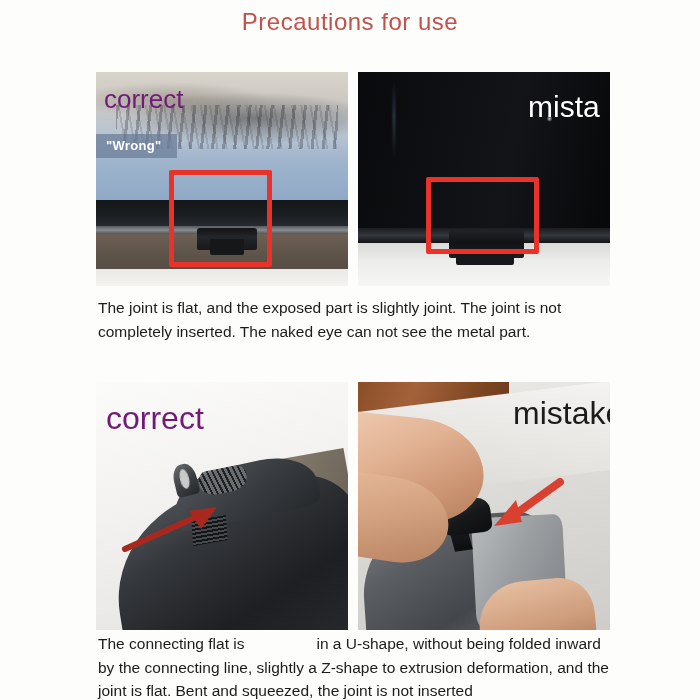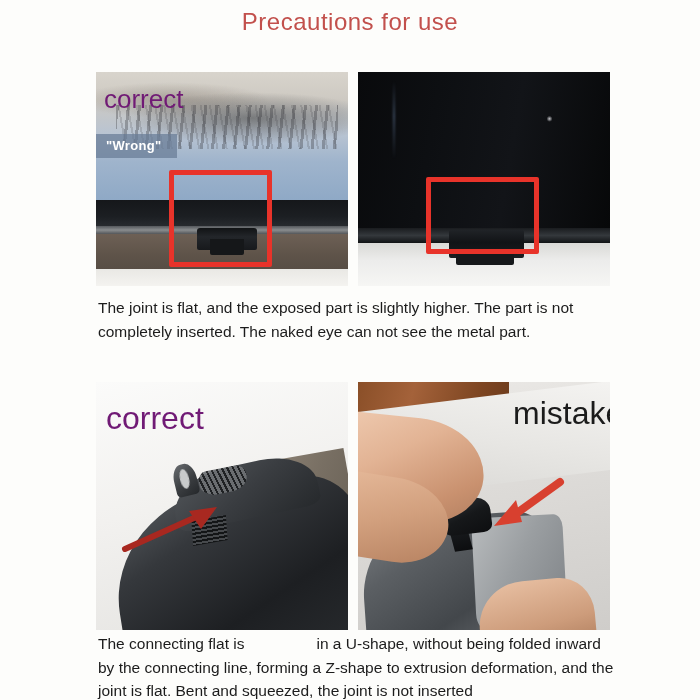--- a/index.html
+++ b/index.html
@@ -342,25 +342,26 @@
     <div class="wrong-badge">"Wrong"</div>
     <div class="label-correct" id="label-top-correct">correct</div>
   </div>
 
   <div class="panel" id="panel-top-right">
     <div class="tr-screen"></div>
     <div class="tr-bezel"></div>
     <div class="tr-floor"></div>
     <div class="tr-connector"></div>
     <div class="red-box" id="redbox-top-right"></div>
+    <div class="label-mistake" id="label-top-mistake">mista</div>
   </div>
 </div>
 
 <div class="caption" id="caption-top">
-  <span>The joint is flat, and the exposed part is slightly higher. The part is</span>
+  <span>The joint is flat, and the exposed part is slightly joint. The joint is</span>
   <span>not completely inserted. The naked eye can not see the metal part.</span>
 </div>
 
 <div class="figure-row" id="row-bottom">
 
   <div class="panel" id="panel-bot-left">
     <div class="bl-bg"></div>
     <div class="bl-sidebar-glow"></div>
     <div class="bl-device"></div>
     <div class="bl-device-top"></div>
@@ -393,15 +394,15 @@
       <line x1="76" y1="6" x2="26" y2="42" stroke="#d8402f" stroke-width="8" stroke-linecap="round"></line>
       <polygon points="10,50 38,46 32,24" fill="#d8402f"></polygon>
     </svg>
 
     <div class="label-mistake" id="label-bot-mistake">mistake</div>
   </div>
 </div>
 
 <div class="caption" id="caption-bottom">
   <span>The connecting flat is</span><span class="gap-word"></span><span>in a U-shape, without being folded inward</span>
-  <span>by the connecting line, forming a Z-shape to extrusion deformation, and</span>
+  <span>by the connecting line, slightly a Z-shape to extrusion deformation, and</span>
   <span>the joint is flat. Bent and squeezed, the joint is not inserted</span>
 </div>
 
 </body></html>

